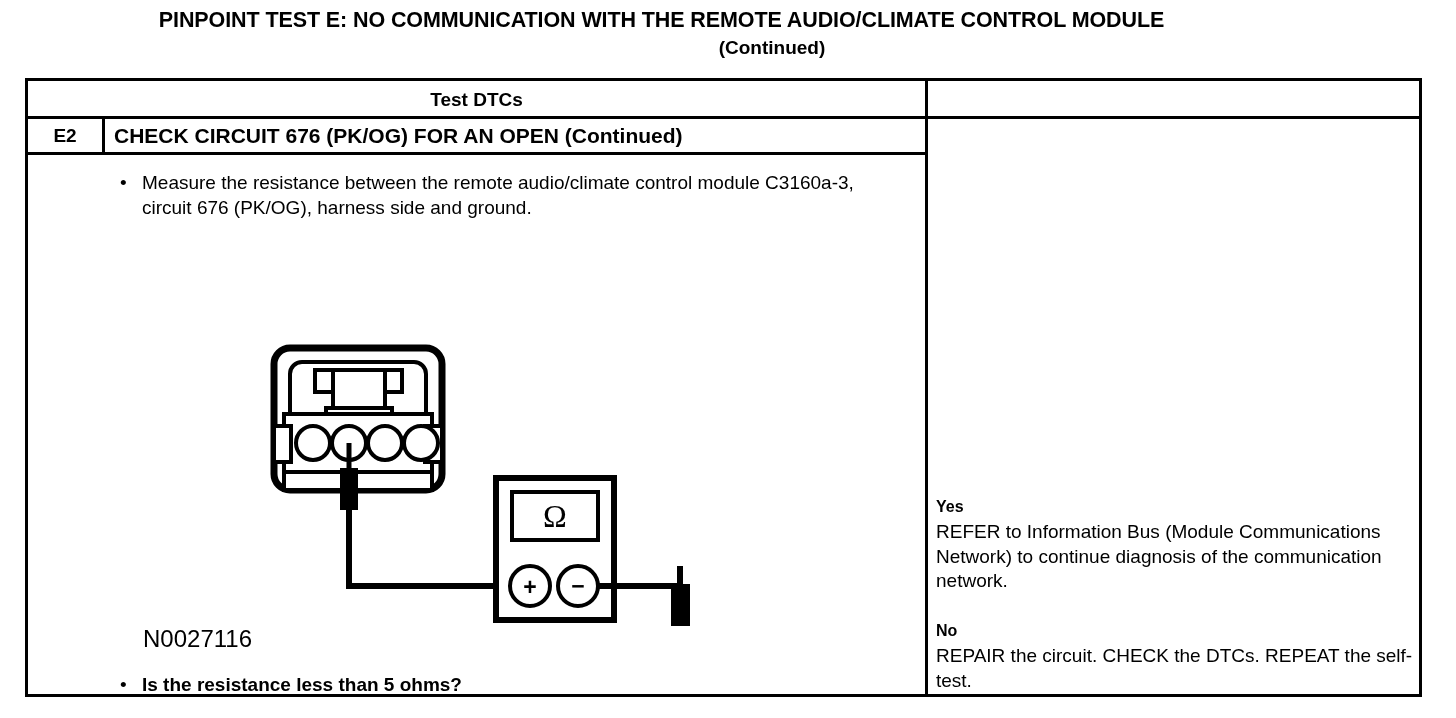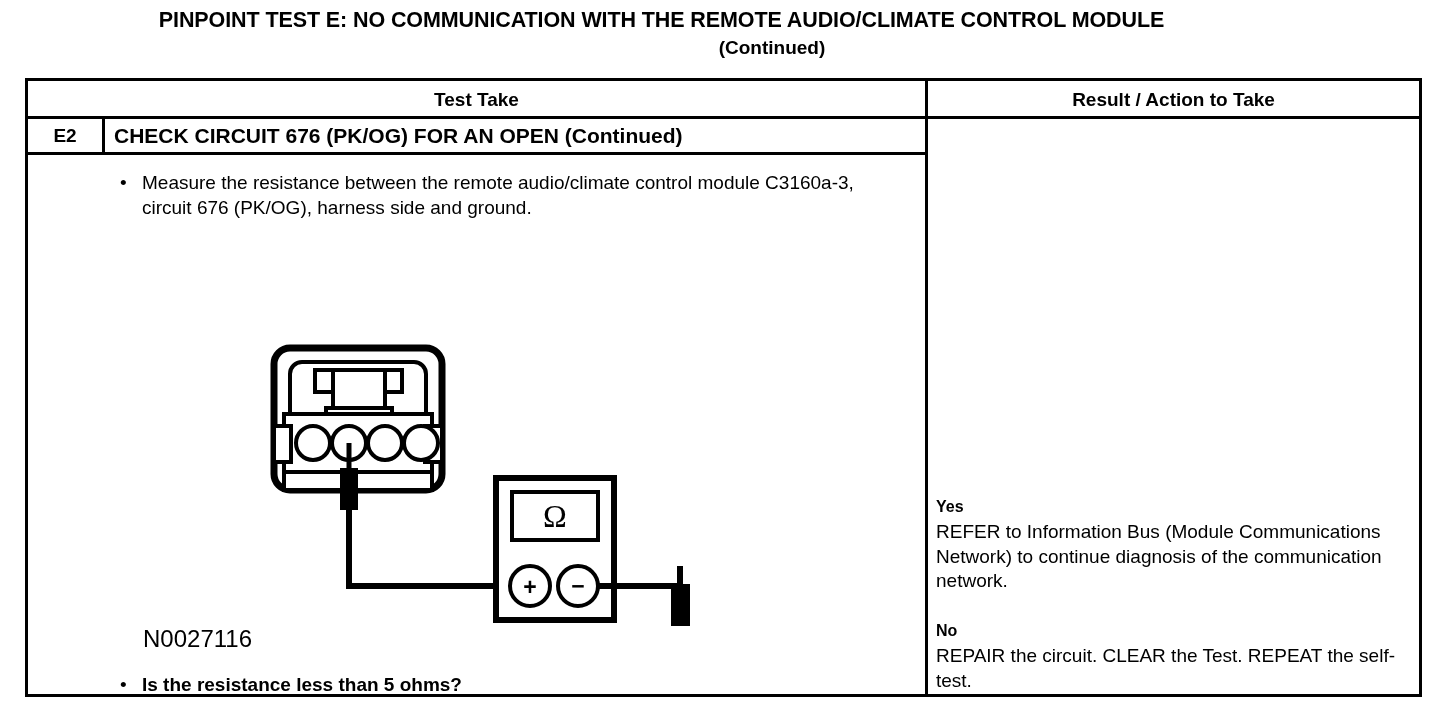--- a/index.html
+++ b/index.html
@@ -202,22 +202,21 @@
 <div class="doc-title">PINPOINT TEST  E: NO COMMUNICATION WITH THE REMOTE AUDIO/CLIMATE CONTROL MODULE</div>
 <div class="doc-title-cont">(Continued)</div>
 
 <div class="table-frame">
 
   <div class="col-divider"></div>
   <div class="header-rule"></div>
   <div class="e2-rule"></div>
   <div class="e2-divider"></div>
 
-  <div class="hdr hdr-teststep">Test Take</div>
-  <div class="hdr hdr-result">Result / Action to Take</div>
+  <div class="hdr hdr-teststep">Test DTCs</div>
 
   <div class="e2-code">E2</div>
   <div class="e2-title">CHECK CIRCUIT 676 (PK/OG) FOR AN OPEN (Continued)</div>
 
   <div class="bullet-row measure-bullet">
     <span class="bullet-dot">•</span>
     <span class="bullet-text">Measure the resistance between the remote audio/climate control module C3160a-3, circuit 676 (PK/OG), harness side and ground.</span>
   </div>
 
   <div class="diagram">
@@ -291,16 +290,16 @@
     <span class="bullet-text">Is the resistance less than 5 ohms?</span>
   </div>
 
   <div class="result-block result-yes">
     <div class="result-label">Yes</div>
     <div class="result-text">REFER to Information Bus (Module Communications Network) to continue diagnosis of the communication network.</div>
   </div>
 
   <div class="result-block result-no">
     <div class="result-label">No</div>
-    <div class="result-text">REPAIR the circuit. CLEAR the Test. REPEAT the self-test.</div>
+    <div class="result-text">REPAIR the circuit. CHECK the DTCs. REPEAT the self-test.</div>
   </div>
 
 </div>
 
 </body></html>

